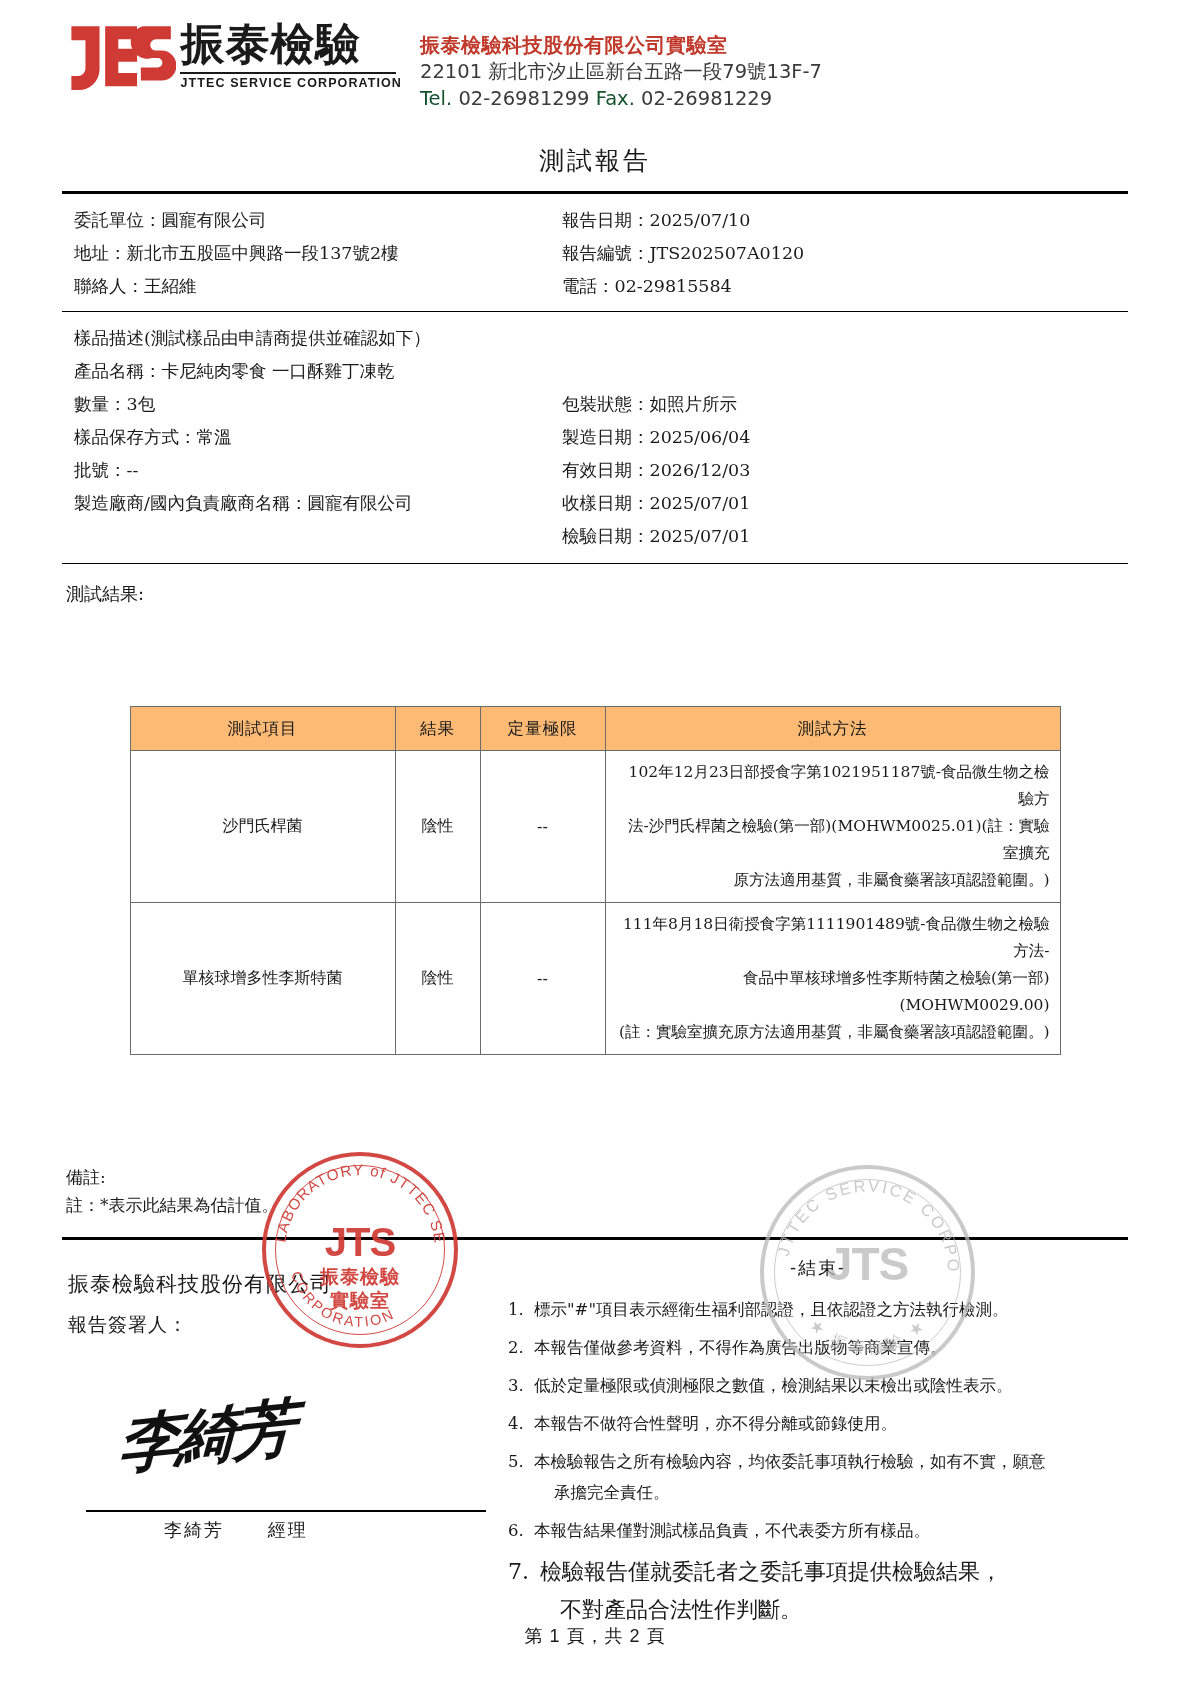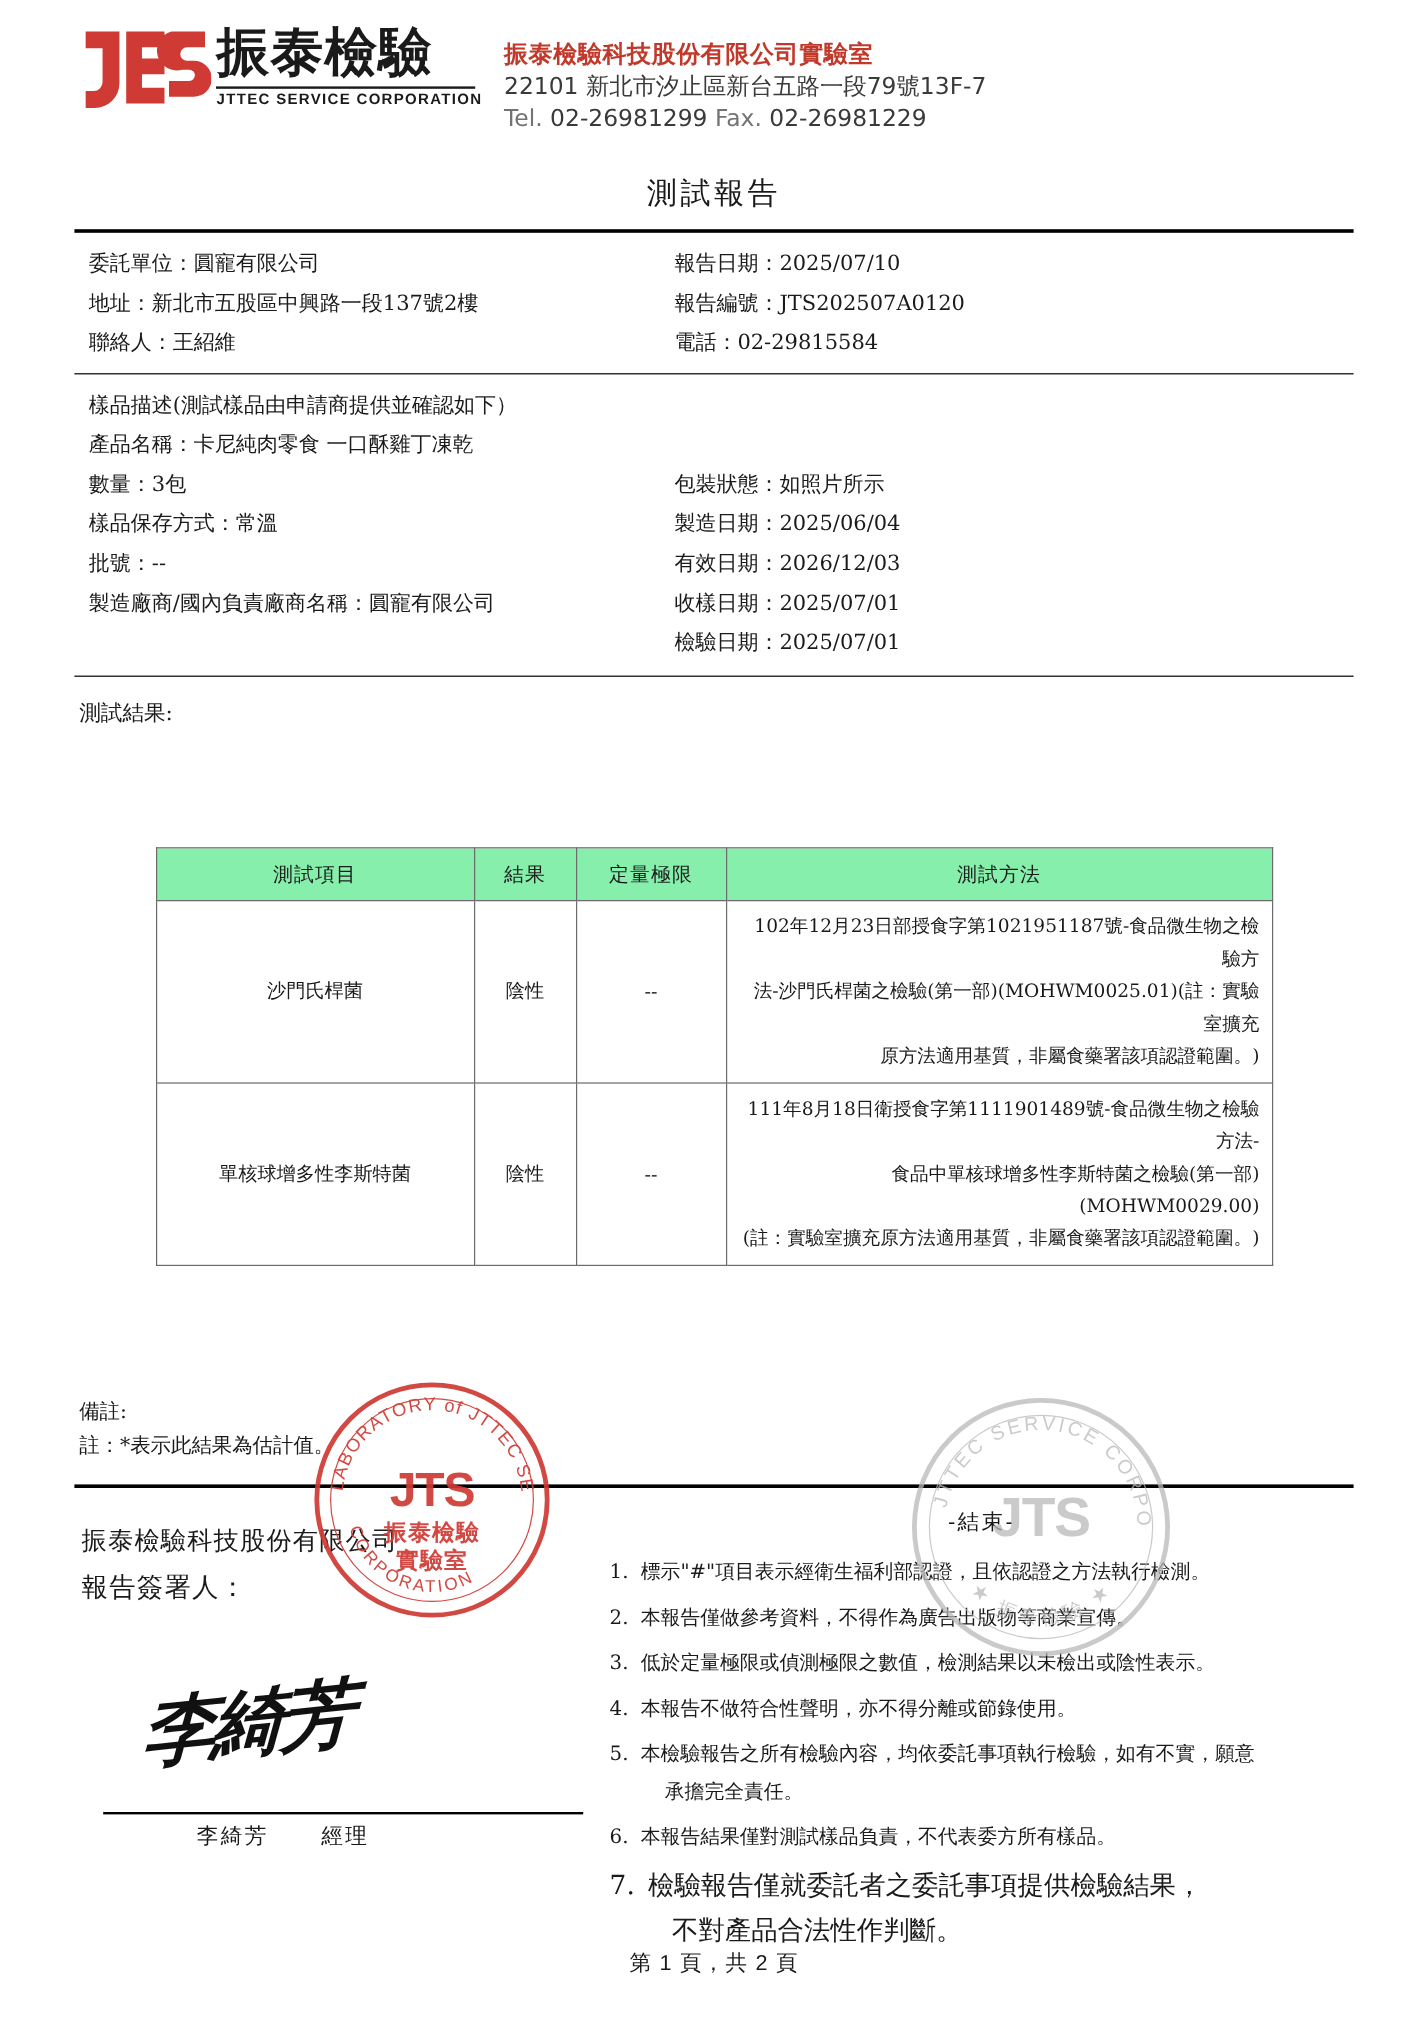--- a/index.html
+++ b/index.html
@@ -49,21 +49,21 @@
     white-space: nowrap;
   }
   .addr-line {
     font-family: "DejaVu Sans", sans-serif;
     font-size: 19.5px;
     color: #3a3a3a;
     line-height: 27px;
     white-space: nowrap;
   }
   .tel-line { font-family: "DejaVu Sans", sans-serif; font-size: 19.5px; line-height: 27px; white-space: nowrap; color: #3a3a3a; }
-  .tel-label { color: #737373; }
+  .tel-label { color: #14532d; }
 
   
   .doc-title {
     text-align: center;
     font-size: 25px;
     letter-spacing: 3px;
     margin-top: 22px;
     margin-bottom: 14px;
     font-family: "DejaVu Serif", serif;
   }
@@ -87,21 +87,21 @@
     border-collapse: collapse;
     width: 930px;
     margin: 100px auto 0 auto;
     table-layout: fixed;
   }
   table.results th, table.results td {
     border: 1px solid #6b6b6b;
     font-family: "DejaVu Serif", serif;
   }
   table.results th {
-    background: #86efac;
+    background: #fdba74;
     font-weight: normal;
     font-size: 16.5px;
     height: 44px;
     letter-spacing: 1px;
   }
   table.results td { font-size: 16px; }
   .c-item   { width: 265px; text-align: center; }
   .c-res    { width: 85px;  text-align: center; }
   .c-lim    { width: 125px; text-align: center; }
   .c-method { width: 455px; text-align: center; padding: 8px 10px; line-height: 27px; }
@@ -112,21 +112,21 @@
   .remark-line { font-size: 17px; line-height: 28px; font-family: "DejaVu Serif", serif; }
 
   .hr-bottom { border-top: 3px solid #000; margin-top: 18px; }
 
   
   .footer-wrap { display: flex; margin-top: 10px; position: relative; }
   .footer-left { width: 440px; flex: 0 0 440px; position: relative; padding-left: 6px; }
   .footer-right { flex: 1; position: relative; padding-left: 6px; }
 
   .f-company { font-size: 21px; line-height: 40px; margin-top: 14px; letter-spacing: 1px; font-family: Liberation Serif, serif; }
-  .f-signer  { font-size: 22px; line-height: 40px; letter-spacing: 1px; font-family: "DejaVu Serif", serif; }
+  .f-signer  { font-size: 19px; line-height: 40px; letter-spacing: 1px; font-family: "DejaVu Serif", serif; }
 
   .sig-area { position: relative; height: 200px; margin-top: 6px; }
   .sig-script {
     position: absolute;
     left: 50px; top: 44px;
     font-family: "DejaVu Serif", serif;
     font-size: 62px;
     font-style: italic;
     font-weight: bold;
     color: #111;

